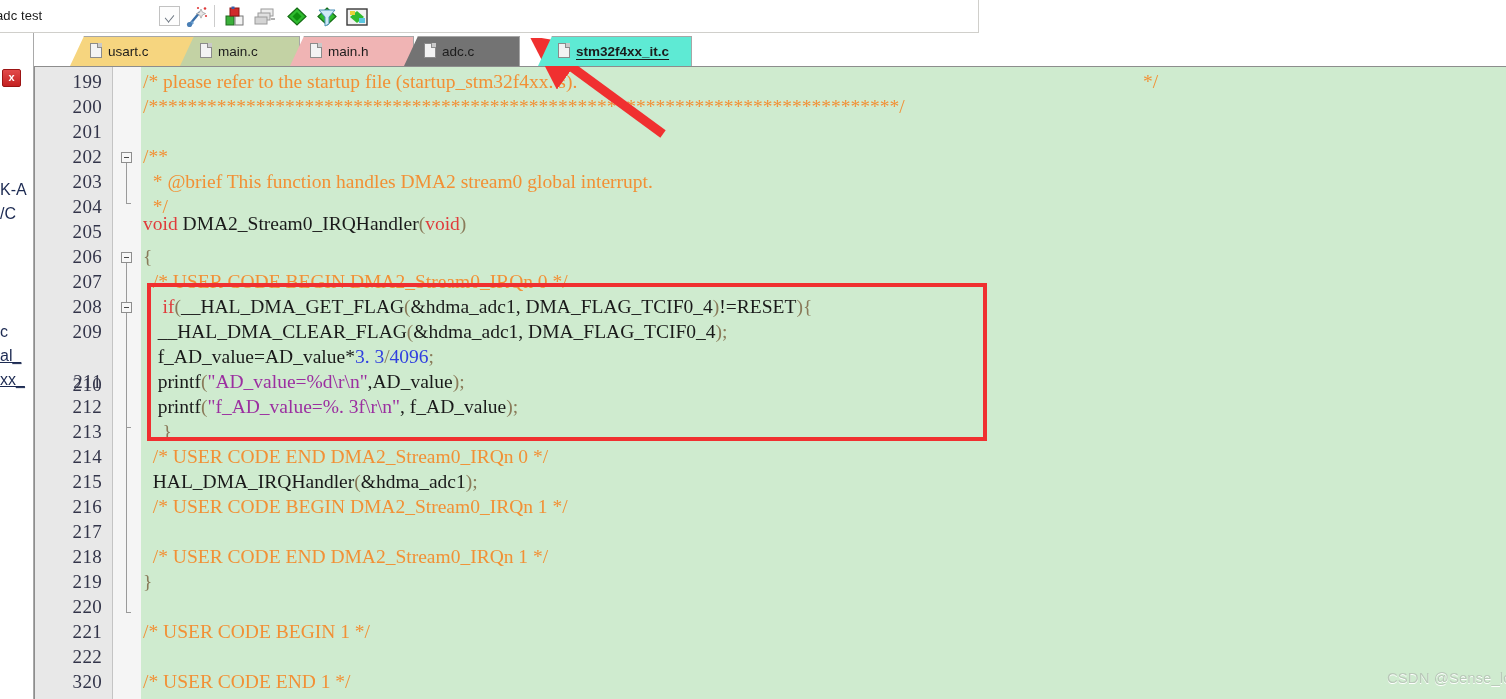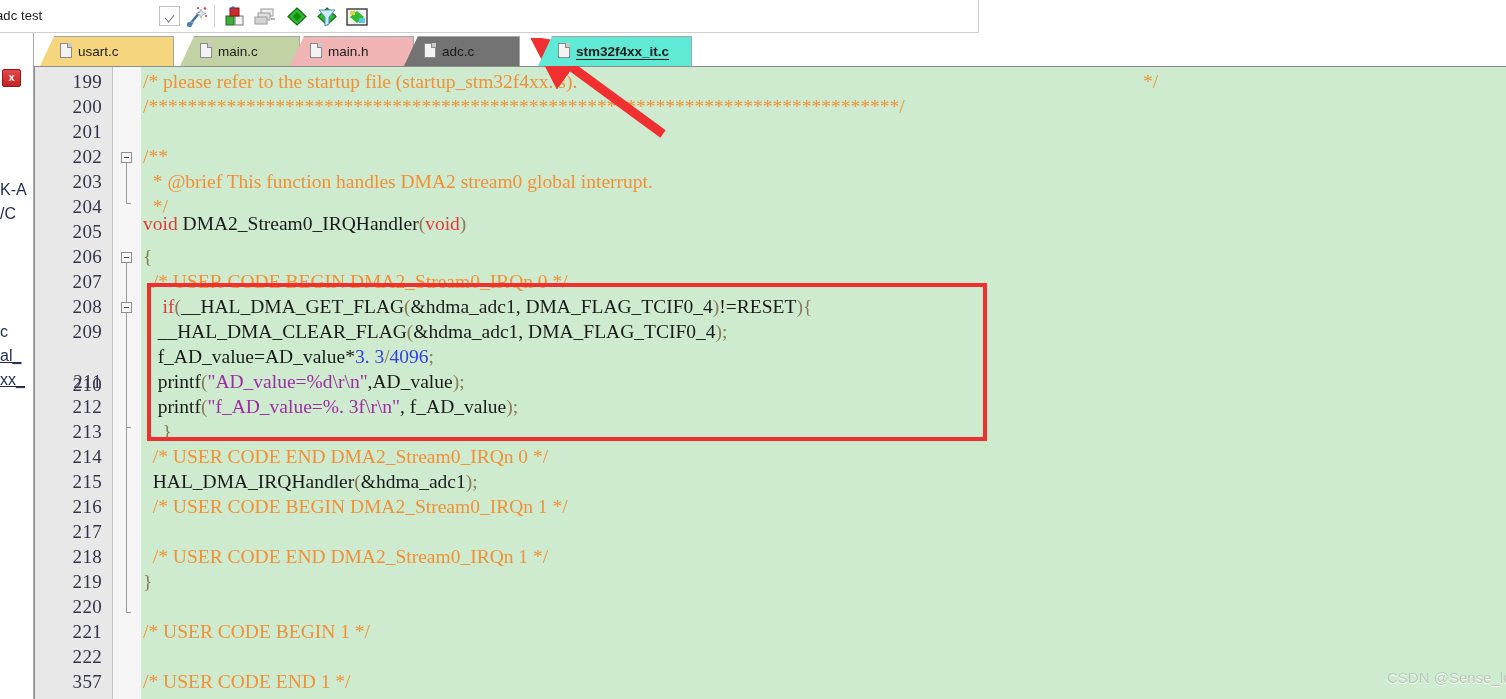--- a/index.html
+++ b/index.html
@@ -342,21 +342,21 @@
         <div class="left-frag" style="top: 148px;">K-A</div>
         <div class="left-frag" style="top: 172px;">/C</div>
         <div class="left-frag" style="top: 290px;">c</div>
         <div class="left-frag u" style="top: 314px;">al_</div>
         <div class="left-frag u" style="top: 338px;">xx_</div>
       </div>
   </div>
 
   <div class="tabbar">
     <div id="tabs-host">
-        <div class="tab" style="left: 6px; width: 134px; background: rgb(246, 213, 127); z-index: 10;">
+        <div class="tab" style="left: 36px; width: 134px; background: rgb(246, 213, 127); z-index: 10;">
           <span class="tab-doc"></span>
           <span class="tab-label">usart.c</span>
         </div>
         <div class="tab" style="left: 146px; width: 120px; background: rgb(195, 210, 164); z-index: 11;">
           <span class="tab-doc"></span>
           <span class="tab-label">main.c</span>
         </div>
         <div class="tab" style="left: 256px; width: 124px; background: rgb(240, 180, 180); z-index: 12;">
           <span class="tab-doc"></span>
           <span class="tab-label">main.h</span>
@@ -395,21 +395,21 @@
           <div class="ln" style="top: 354px;">213</div>
           <div class="ln" style="top: 379px;">214</div>
           <div class="ln" style="top: 404px;">215</div>
           <div class="ln" style="top: 429px;">216</div>
           <div class="ln" style="top: 454px;">217</div>
           <div class="ln" style="top: 479px;">218</div>
           <div class="ln" style="top: 504px;">219</div>
           <div class="ln" style="top: 529px;">220</div>
           <div class="ln" style="top: 554px;">221</div>
           <div class="ln" style="top: 579px;">222</div>
-          <div class="ln" style="top: 604px;">357</div>
+          <div class="ln" style="top: 604px;">320</div>
           <div class="ln" style="top: 629px;">224</div>
         </div>
     </div>
     <div class="fold-col">
       <div class="fold-box" style="left:8px; top:85px"></div>
       <div class="fold-line" style="left:13px; top:96px; height:40px"></div>
       <div class="fold-end" style="left:13px; top:136px"></div>
 
       <div class="fold-box" style="left:8px; top:185px"></div>
       <div class="fold-line" style="left:13px; top:196px; height:349px"></div>

